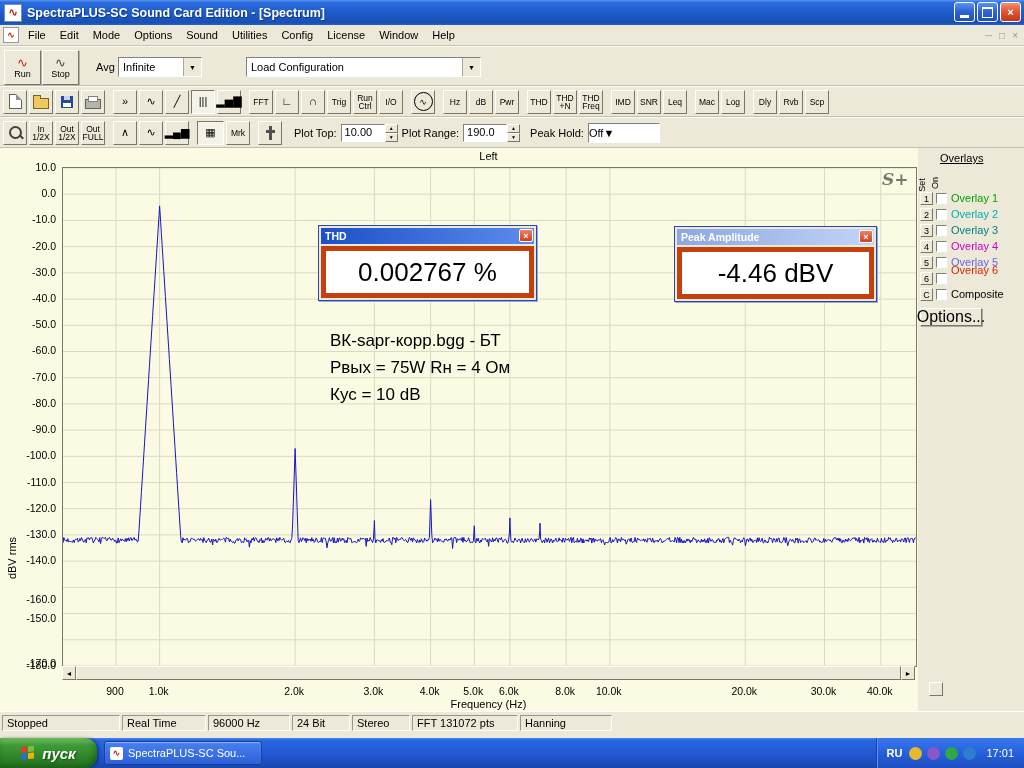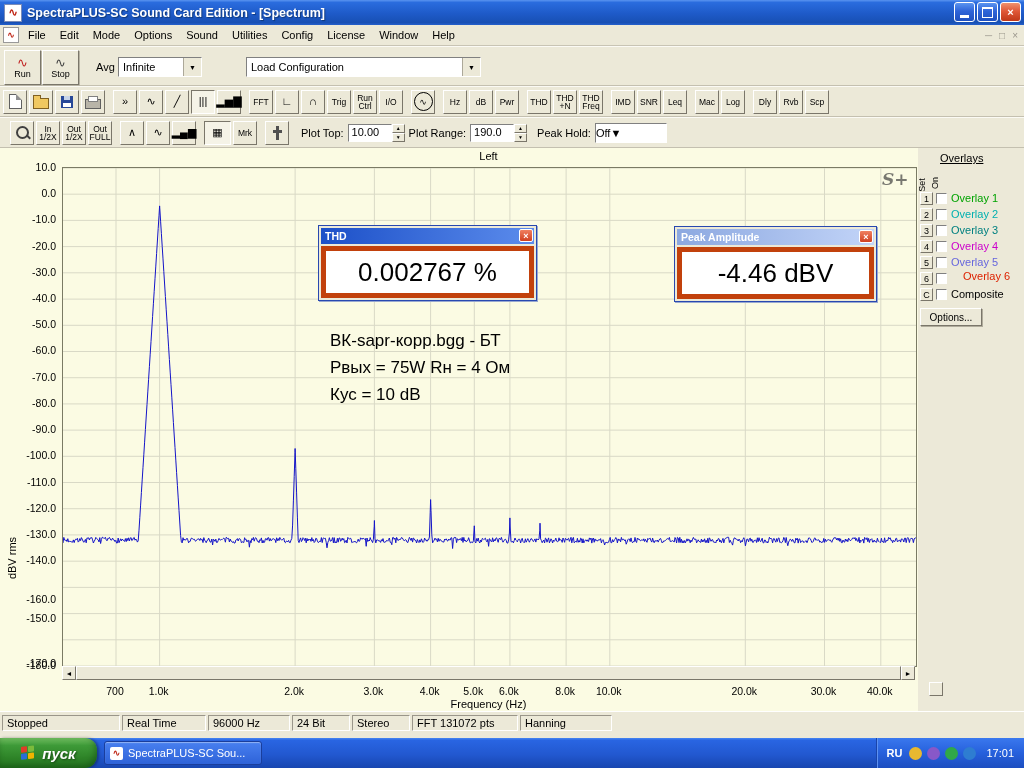--- a/index.html
+++ b/index.html
@@ -28,21 +28,21 @@
   .child-icon{width:14px;height:14px;background:#fff;border:1px solid #999;color:#C02818;
     font-size:9px;font-weight:bold;display:flex;align-items:center;justify-content:center;margin-right:2px;}
   .menu-item{padding:2px 7px;color:#000;}
   .mdi-btns{position:absolute;right:6px;display:flex;gap:7px;color:#9A968C;font-size:10px;}
 
   
   .tbrow{position:absolute;left:0;width:1024px;background:#ECE9D8;box-sizing:border-box;
     border-top:1px solid #FBFAF4;border-bottom:1px solid #C4C0B0;}
   .tb1{top:46px;height:40px;}
   .tb2{top:86px;height:31px;display:flex;align-items:center;padding-left:3px;}
-  .tb3{top:117px;height:31px;display:flex;align-items:center;padding-left:10px;}
+  .tb3{top:117px;height:31px;display:flex;align-items:center;padding-left:3px;}
   .bigbtn{position:absolute;top:3px;width:35px;height:33px;background:#ECE9D8;
     border:1px solid;border-color:#fff #7A766A #7A766A #fff;box-shadow:1px 1px 0 #B8B4A4;
     display:flex;flex-direction:column;align-items:center;justify-content:center;font-size:9px;}
   .bigbtn .bicon{font-size:13px;line-height:12px;}
   .lbl{font-size:11px;margin:0 4px;white-space:nowrap;}
   .dd{display:flex;height:20px;border:1px solid;border-color:#808080 #fff #fff #808080;
     background:#fff;font-size:11px;align-items:center;box-sizing:border-box;position:absolute;}
   .dd .val{padding:0 4px;flex:1;white-space:nowrap;overflow:hidden;}
   .dd .arr{width:17px;height:100%;background:#ECE9D8;border-left:1px solid #ACA899;
     display:flex;align-items:center;justify-content:center;font-size:7px;}
@@ -118,21 +118,21 @@
   .ov-title{position:absolute;left:22px;top:4px;font-size:11px;text-decoration:underline;}
   .vlab{position:absolute;font-size:9px;transform:rotate(-90deg);}
   .ovnum{position:absolute;left:2px;width:13px;height:13px;background:#ECE9D8;
     border:1px solid;border-color:#fff #7A766A #7A766A #fff;font-size:9px;
     display:flex;align-items:center;justify-content:center;box-sizing:border-box;}
   .ovchk{position:absolute;left:18px;width:11px;height:11px;background:#fff;
     border:1px solid;border-color:#808080 #fff #fff #808080;box-sizing:border-box;}
   .ovlabel{position:absolute;left:33px;font-size:11px;white-space:nowrap;}
   .options-btn{position:absolute;left:2px;top:160px;width:62px;height:18px;background:#ECE9D8;
     border:1px solid;border-color:#fff #7A766A #7A766A #fff;box-shadow:1px 1px 0 #B0AC9C;
-    font-size:10px;display:flex;align-items:center;justify-content:center;box-sizing:border-box;}
+    font-size:16px;display:flex;align-items:center;justify-content:center;box-sizing:border-box;}
   .panel-grip{position:absolute;left:11px;top:534px;width:14px;height:14px;background:#ECE9D8;
     border:1px solid;border-color:#fff #7A766A #7A766A #fff;box-sizing:border-box;}
 
   
   .statusbar{position:absolute;left:0;top:711px;width:1024px;height:22px;background:#ECE9D8;
     border-top:1px solid #fff;display:flex;align-items:center;padding:0 2px;box-sizing:border-box;
     gap:2px;font-size:11px;}
   .scell{height:16px;border:1px solid;border-color:#9A968A #fff #fff #9A968A;
     padding:1px 4px;box-sizing:border-box;white-space:nowrap;overflow:hidden;flex:none;}
   .winedge{position:absolute;left:0;top:733px;width:1024px;height:5px;background:#ECE9D8;}
@@ -461,21 +461,21 @@
         <div class="ytick" style="top: 327.526px;">-110.0</div>
         <div class="ytick" style="top: 353.737px;">-120.0</div>
         <div class="ytick" style="top: 379.947px;">-130.0</div>
         <div class="ytick" style="top: 406.158px;">-140.0</div>
         <div class="ytick" style="top: 432.368px; margin-top: 32px;">-150.0</div>
         <div class="ytick" style="top: 445px;">-160.0</div>
         <div class="ytick" style="top: 509px;">-170.0</div>
         <div class="ytick" style="top: 511px;">-180.0</div>
       </div>
     <div>
-        <div class="xtick" style="left: 115.007px;">700</div>
+        <div class="xtick" style="left: 115.007px;">900</div>
         <div class="xtick" style="left: 158.63px;">1.0k</div>
         <div class="xtick" style="left: 294.132px;">2.0k</div>
         <div class="xtick" style="left: 373.396px;">3.0k</div>
         <div class="xtick" style="left: 429.635px;">4.0k</div>
         <div class="xtick" style="left: 473.257px;">5.0k</div>
         <div class="xtick" style="left: 508.899px;">6.0k</div>
         <div class="xtick" style="left: 565.138px;">8.0k</div>
         <div class="xtick" style="left: 608.76px;">10.0k</div>
         <div class="xtick" style="left: 744.263px;">20.0k</div>
         <div class="xtick" style="left: 823.527px;">30.0k</div>
@@ -527,21 +527,21 @@
         <div class="ovchk" style="top: 77px;"></div>
         <div class="ovlabel" style="top: 76px; color: rgb(0, 128, 128);">Overlay 3</div>
         <div class="ovnum" style="top: 92px;">4</div>
         <div class="ovchk" style="top: 93px;"></div>
         <div class="ovlabel" style="top: 92px; color: rgb(204, 0, 204);">Overlay 4</div>
         <div class="ovnum" style="top: 108px;">5</div>
         <div class="ovchk" style="top: 109px;"></div>
         <div class="ovlabel" style="top: 108px; color: rgb(102, 102, 221);">Overlay 5</div>
         <div class="ovnum" style="top: 124px;">6</div>
         <div class="ovchk" style="top: 125px;"></div>
-        <div class="ovlabel" style="top: 122px; color: rgb(221, 34, 0); margin-left: 12px;">Overlay 6</div>
+        <div class="ovlabel" style="top: 116px; color: rgb(221, 34, 0);">Overlay 6</div>
         <div class="ovnum" style="top: 140px;">C</div>
         <div class="ovchk" style="top: 141px;"></div>
         <div class="ovlabel" style="top: 140px; color: rgb(0, 0, 0);">Composite</div>
       </div>
     <div class="options-btn">Options...</div>
     <div class="panel-grip"></div>
   </div>
 
   <div class="statusbar">
       <span class="scell" style="width: 118px;">Stopped</span>

